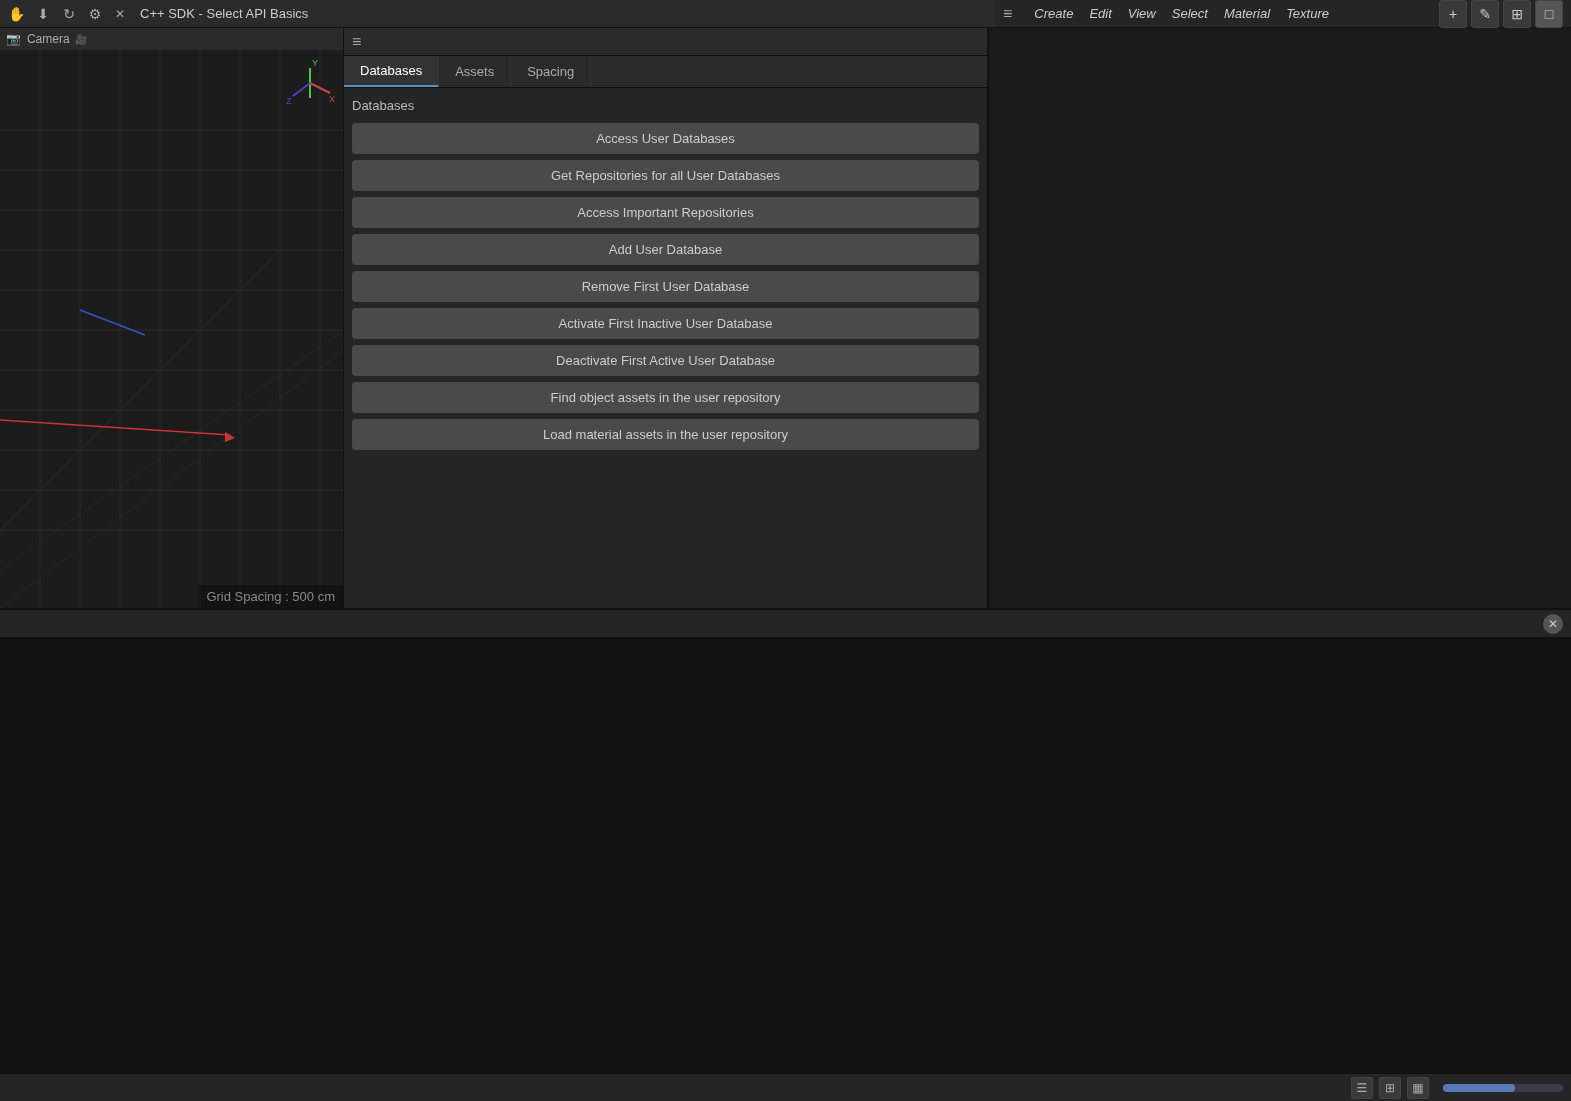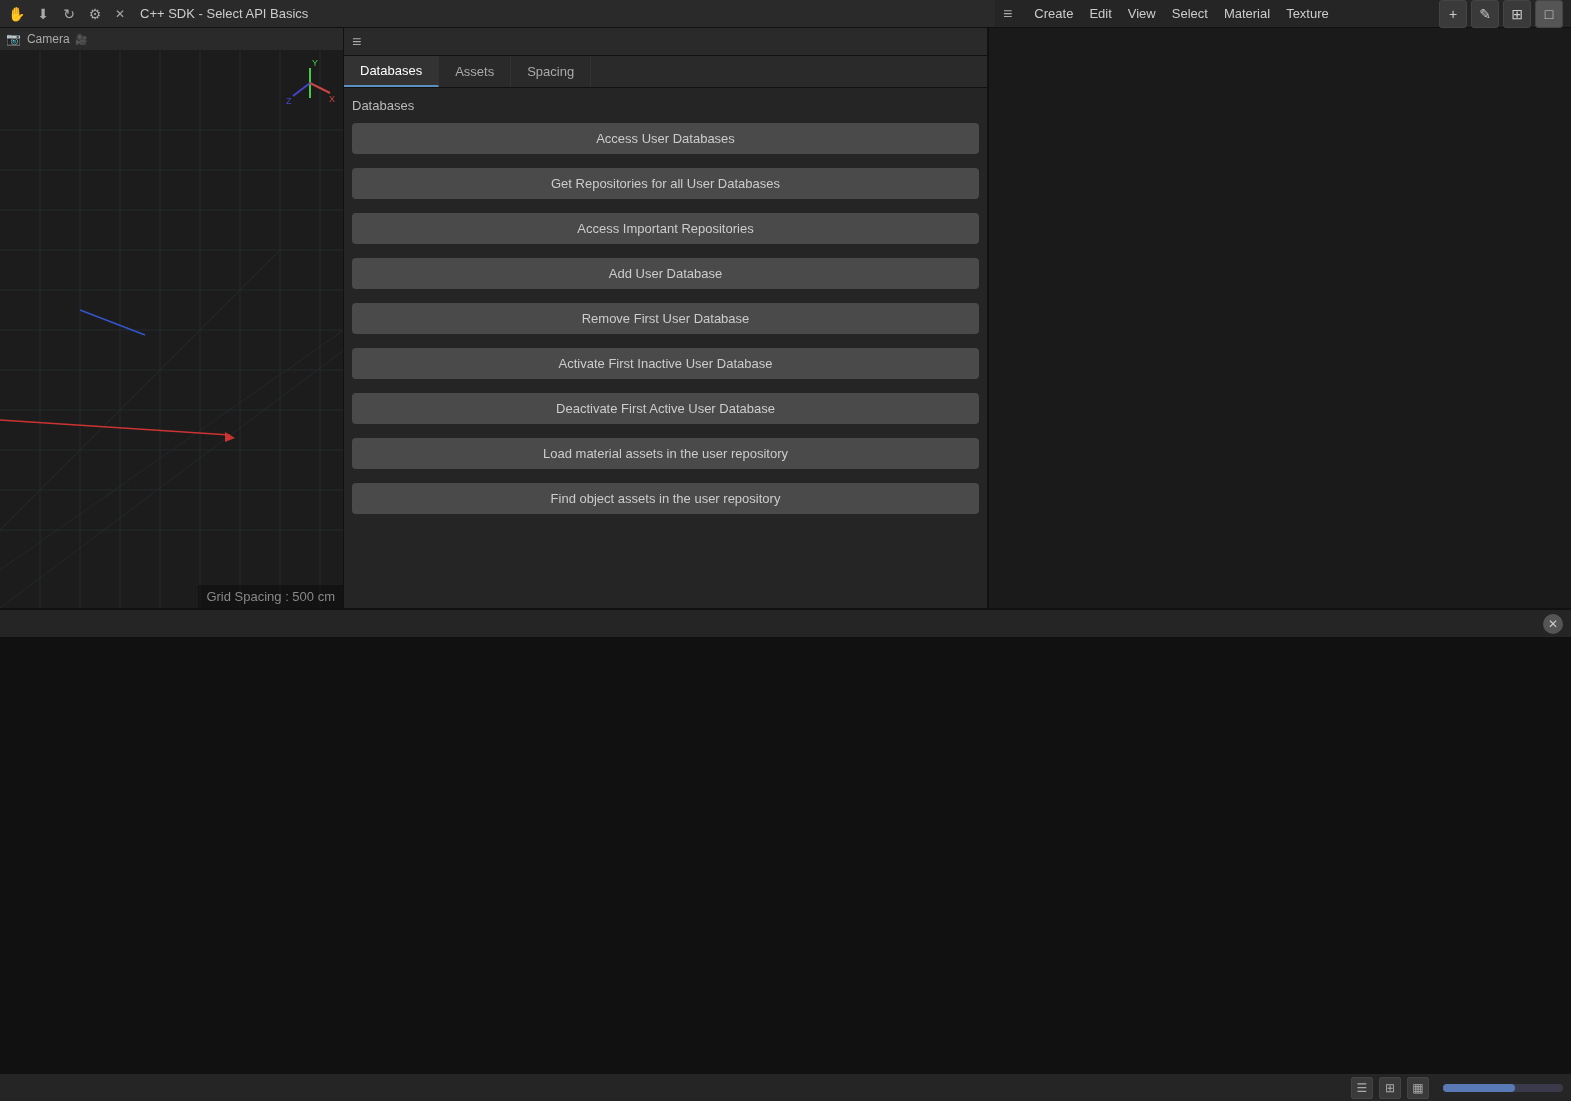--- a/index.html
+++ b/index.html
@@ -136,36 +136,37 @@
       display: block;
       width: 100%;
       background: #4a4a4a;
       border: none;
       border-radius: 4px;
       color: #cccccc;
       font-size: 13px;
       padding: 8px 12px;
       text-align: center;
       cursor: pointer;
-      margin-bottom: 14px;
+      margin-bottom: 6px;
     }
 
     
     .right-panel {
       width: 576px;
       flex-shrink: 0;
       background: #1e1e1e;
       border-left: 1px solid #111;
       display: flex;
       flex-direction: column;
     }
     .right-menu-item {
       font-size: 13px;
       color: #cccccc;
       cursor: pointer;
+      font-style: italic;
     }
     .toolbar-btn {
       width: 28px;
       height: 28px;
       background: #3a3a3a;
       border: 1px solid #444;
       border-radius: 3px;
       display: flex;
       align-items: center;
       justify-content: center;
@@ -410,22 +411,22 @@
       </div>
       <div class="plugin-content">
         <div class="section-label">Databases</div>
         <button class="db-button">Access User Databases</button>
         <button class="db-button">Get Repositories for all User Databases</button>
         <button class="db-button">Access Important Repositories</button>
         <button class="db-button">Add User Database</button>
         <button class="db-button">Remove First User Database</button>
         <button class="db-button">Activate First Inactive User Database</button>
         <button class="db-button">Deactivate First Active User Database</button>
+        <button class="db-button">Find object assets in the user repository</button>
         <button class="db-button">Load material assets in the user repository</button>
-        <button class="db-button">Find object assets in the user repository</button>
       </div>
     </div>
 
     <div class="right-panel">
       <div class="right-content">
         
       </div>
     </div>
 
   </div>

